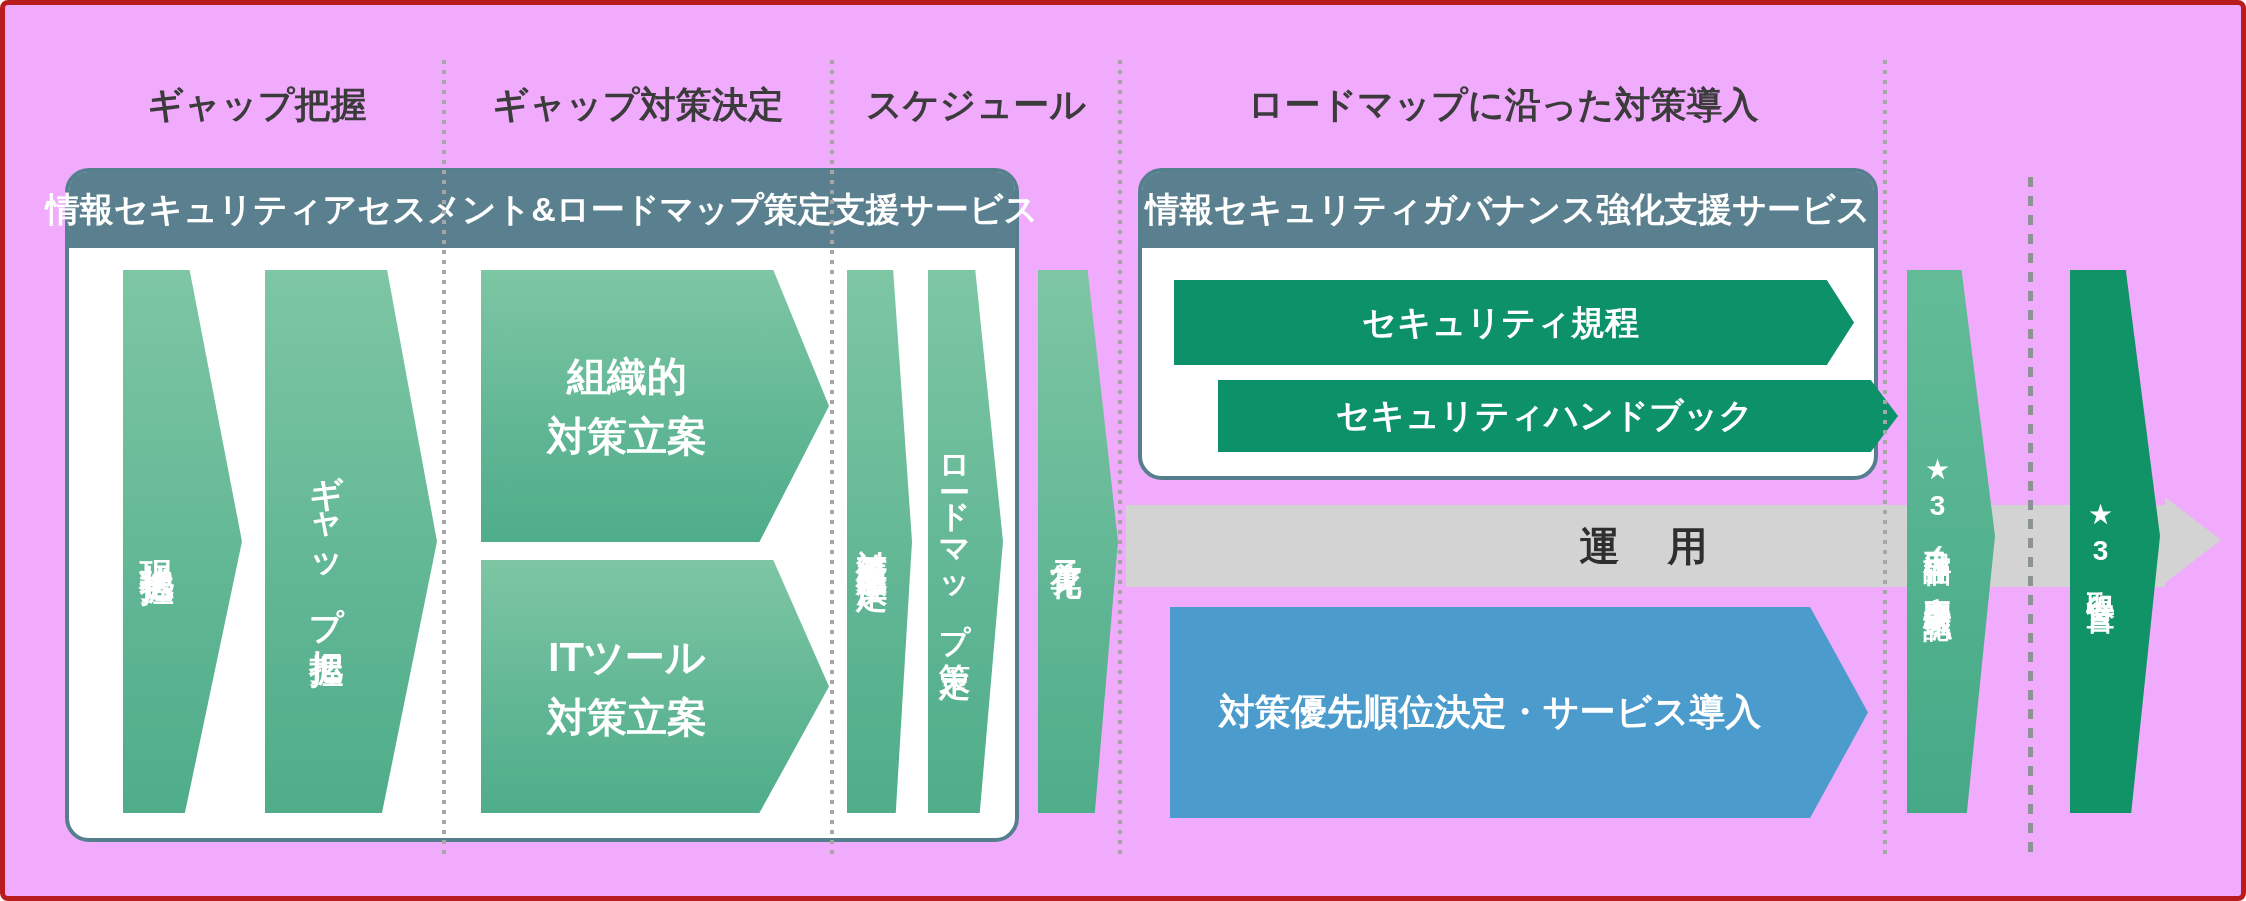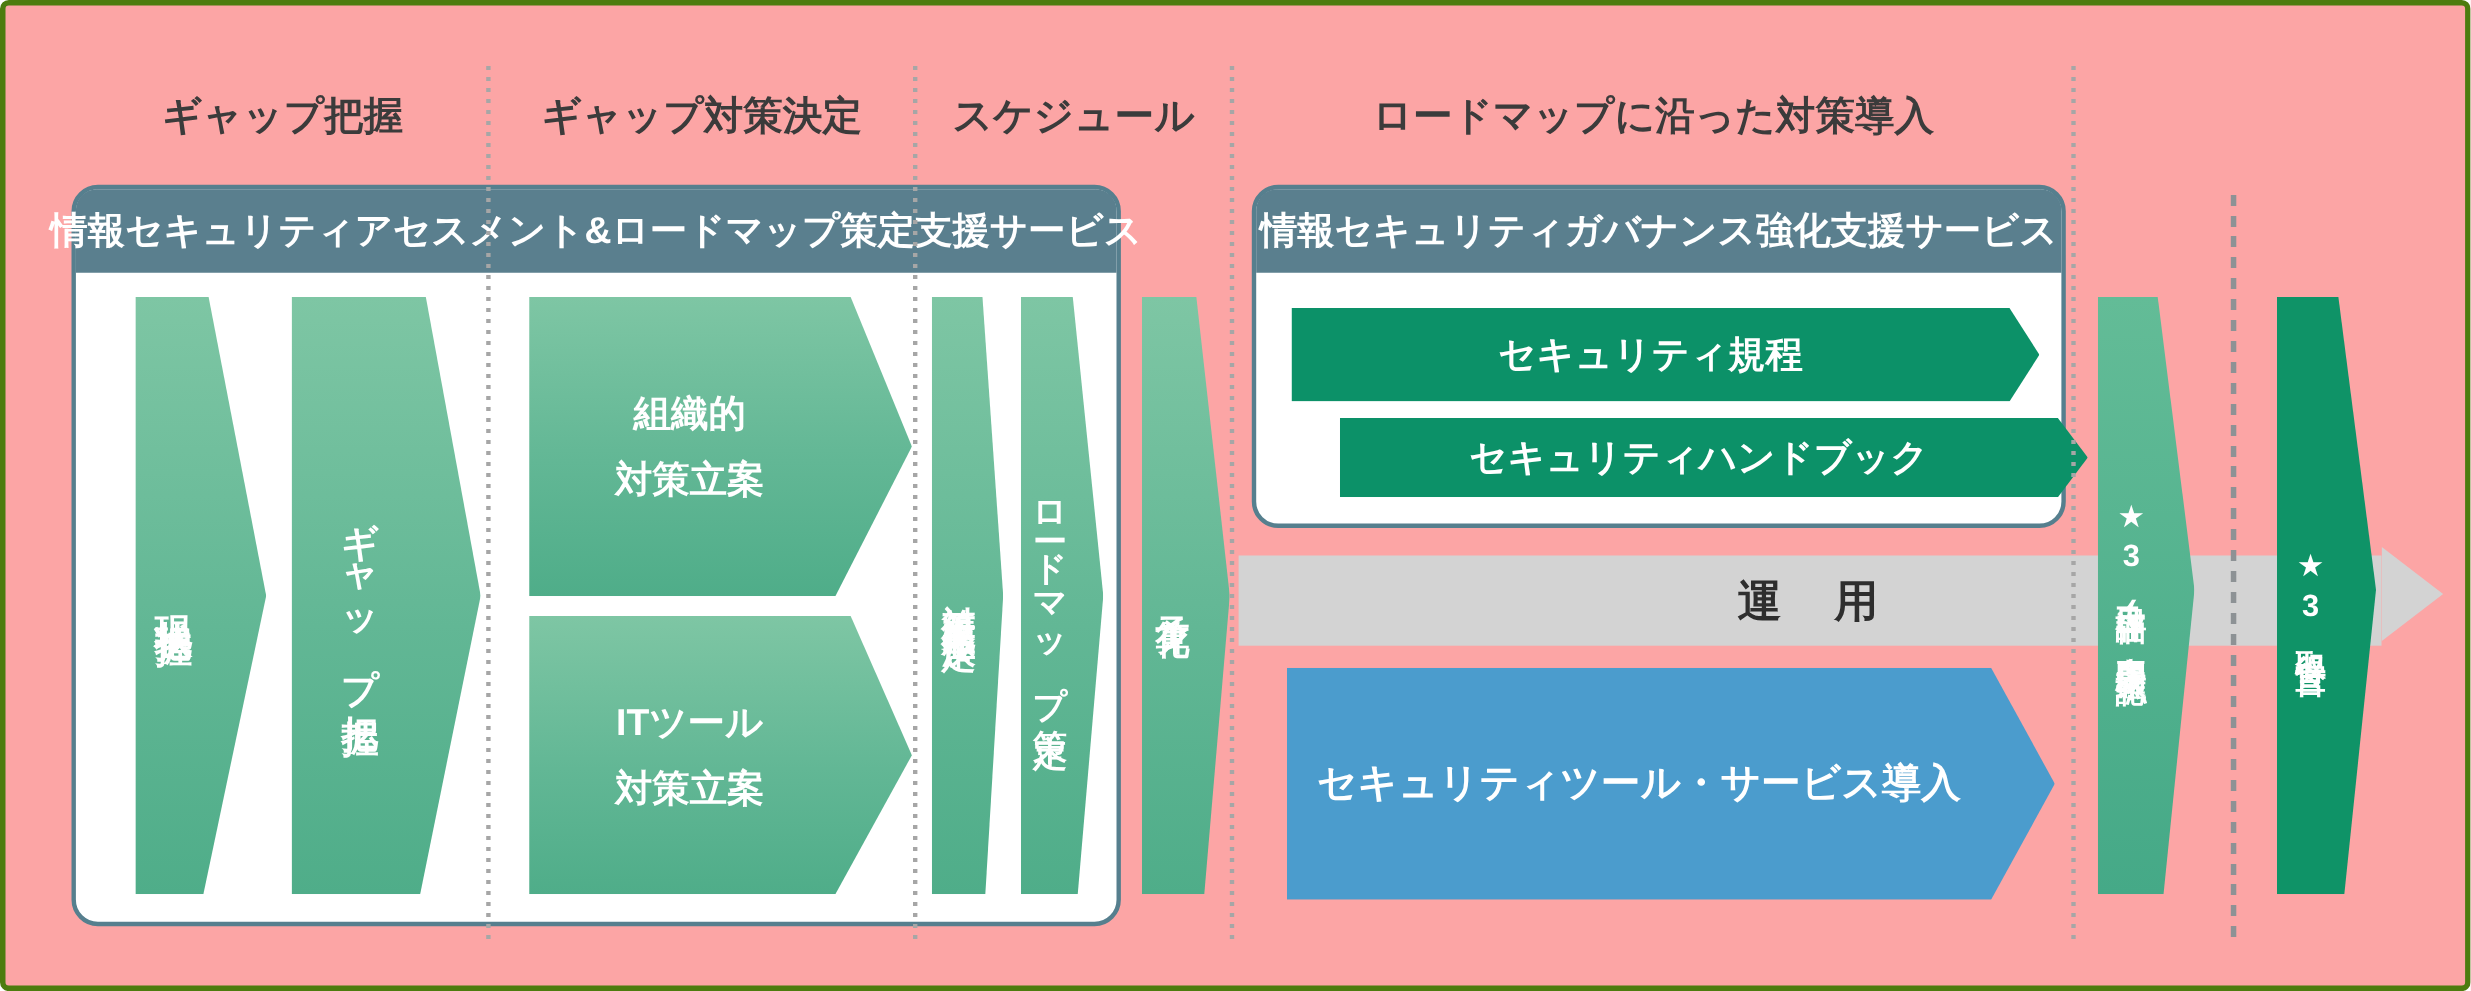--- a/index.html
+++ b/index.html
@@ -1,20 +1,20 @@
 <!DOCTYPE html>
 <html><head>
 <meta charset="utf-8">
 <title>Diagram</title>
 <style>
   html,body{margin:0;padding:0;background:#fff;}
   *{box-sizing:border-box;}
   body{font-family:"Liberation Sans","DejaVu Sans",sans-serif;}
-  .canvas{position:relative;width:2246px;height:901px;background:#fca5a5;
-          border:5px solid #4d7c0f;border-radius:8px;overflow:hidden;}
+  .canvas{position:relative;width:2246px;height:901px;background:#f0abfc;
+          border:5px solid #b91c1c;border-radius:8px;overflow:hidden;}
 
   
   .col-label{position:absolute;transform:translate(-50%,-50%);z-index:6;
              font-size:36px;font-weight:bold;color:#3b3b3b;white-space:nowrap;
              text-align:center;line-height:46px;}
 
   
   .divider-dotted{position:absolute;top:55px;height:795px;width:4px;z-index:5;
       background:repeating-linear-gradient(180deg,#a6a6a6 0 4px,transparent 4px 10px);}
   .divider-dashed{position:absolute;top:172px;height:678px;width:5px;z-index:5;
@@ -28,21 +28,21 @@
 
   
   .shape{position:absolute;z-index:2;display:flex;align-items:center;justify-content:center;
          color:#fff;font-weight:bold;}
   .grad-green{background:linear-gradient(180deg,#7ec6a4 0%,#62b795 55%,#4fad89 100%);}
   .vtext{writing-mode:vertical-rl;text-orientation:upright;letter-spacing:0.14em;line-height:1;}
 
   
   .blade-text{font-size:34px;}
   .strip-text{font-size:31px;}
-  .plan-lines{text-align:center;font-size:34px;line-height:60px;}
+  .plan-lines{text-align:center;font-size:40px;line-height:60px;}
 
   
   .banner{position:absolute;z-index:2;background:#0c9168;display:flex;align-items:center;
           justify-content:center;color:#fff;font-size:34px;font-weight:bold;
           clip-path:polygon(0 0,96% 0,100% 50%,96% 100%,0 100%);padding-right:27px;}
 
   
   .band{position:absolute;left:1121px;top:500px;width:1039px;height:82px;background:#d3d3d3;
         z-index:0;display:flex;align-items:center;justify-content:center;
         font-size:40px;font-weight:bold;color:#2e2e2e;letter-spacing:4px;}
@@ -130,21 +130,21 @@
   <div class="banner" style="left:1169px;top:375px;width:680px;height:72px;margin-left:44px;">
     <span>セキュリティハンドブック</span>
   </div>
 
   <div class="band">
     <span>運　用</span>
   </div>
   <div class="band-head"></div>
 
   <div class="blue-arrow">
-    <span>セキュリティツール・サービス導入</span>
+    <span>対策優先順位決定・サービス導入</span>
   </div>
 
   <div class="ribbon ribbon1">
     <span class="vtext">★3自己評価(専門家確認)</span>
   </div>
   <div class="ribbon ribbon2">
     <span class="vtext">★3取得宣言</span>
   </div>
 
 </div>

